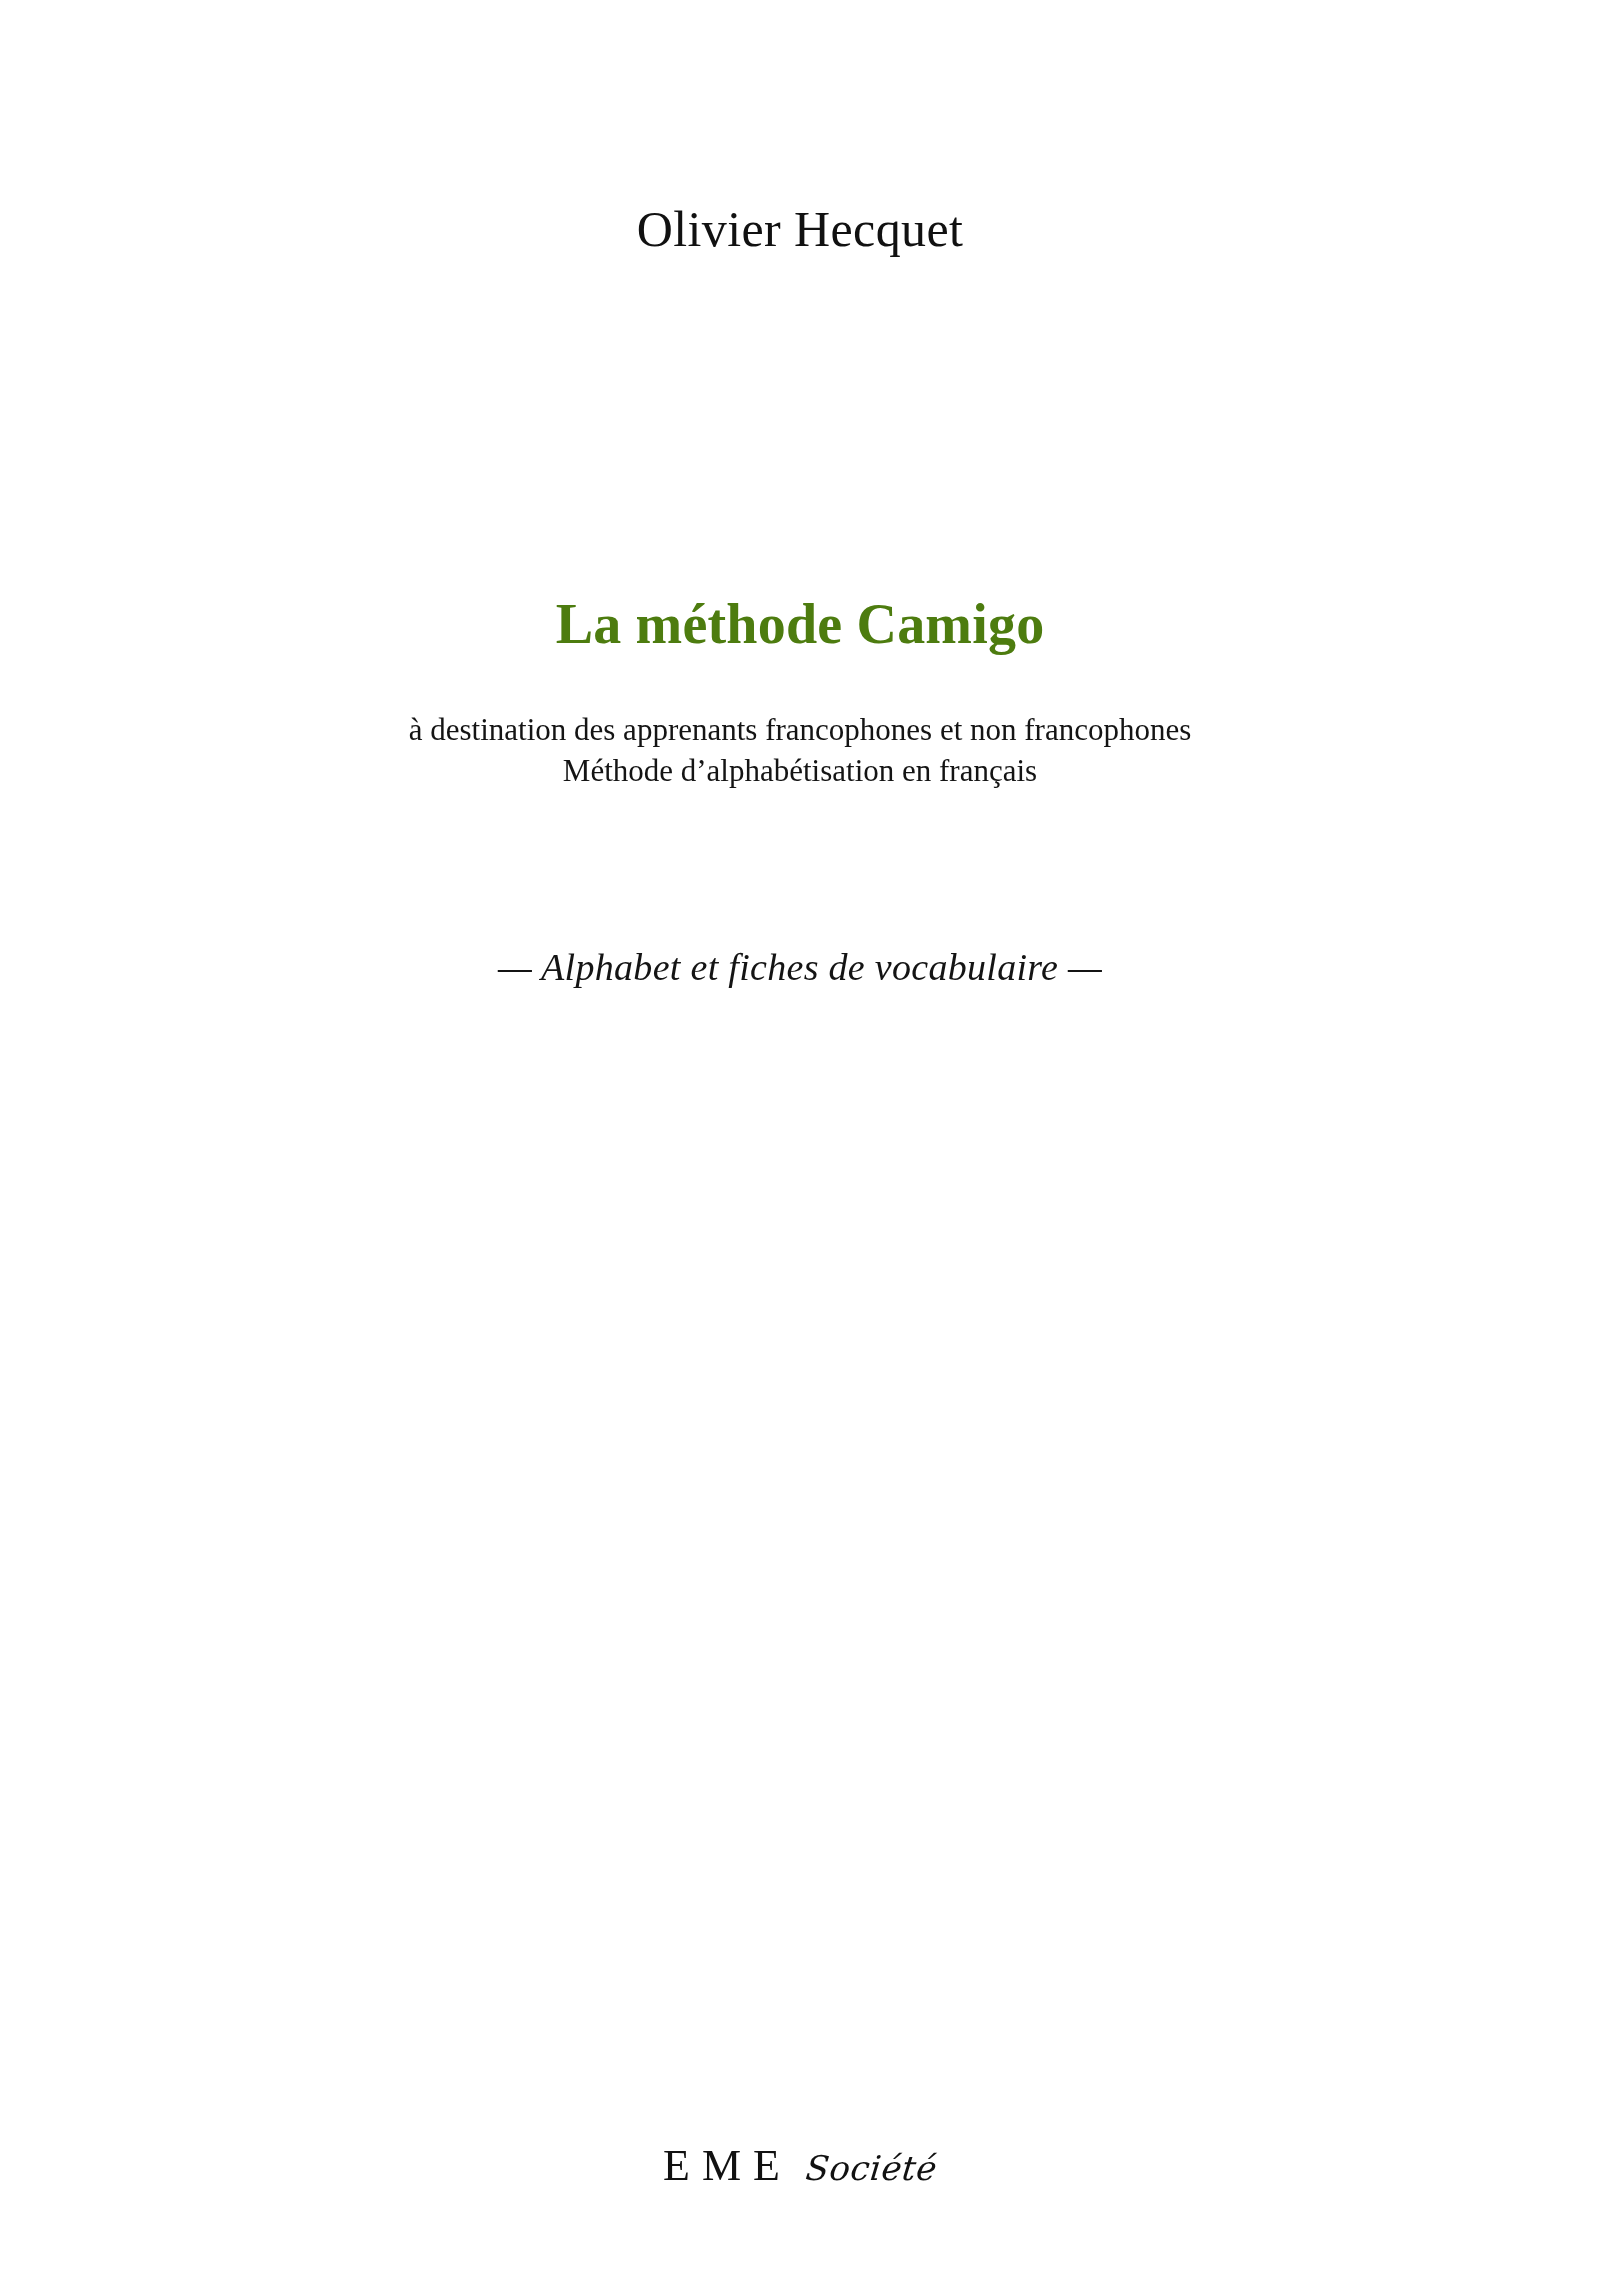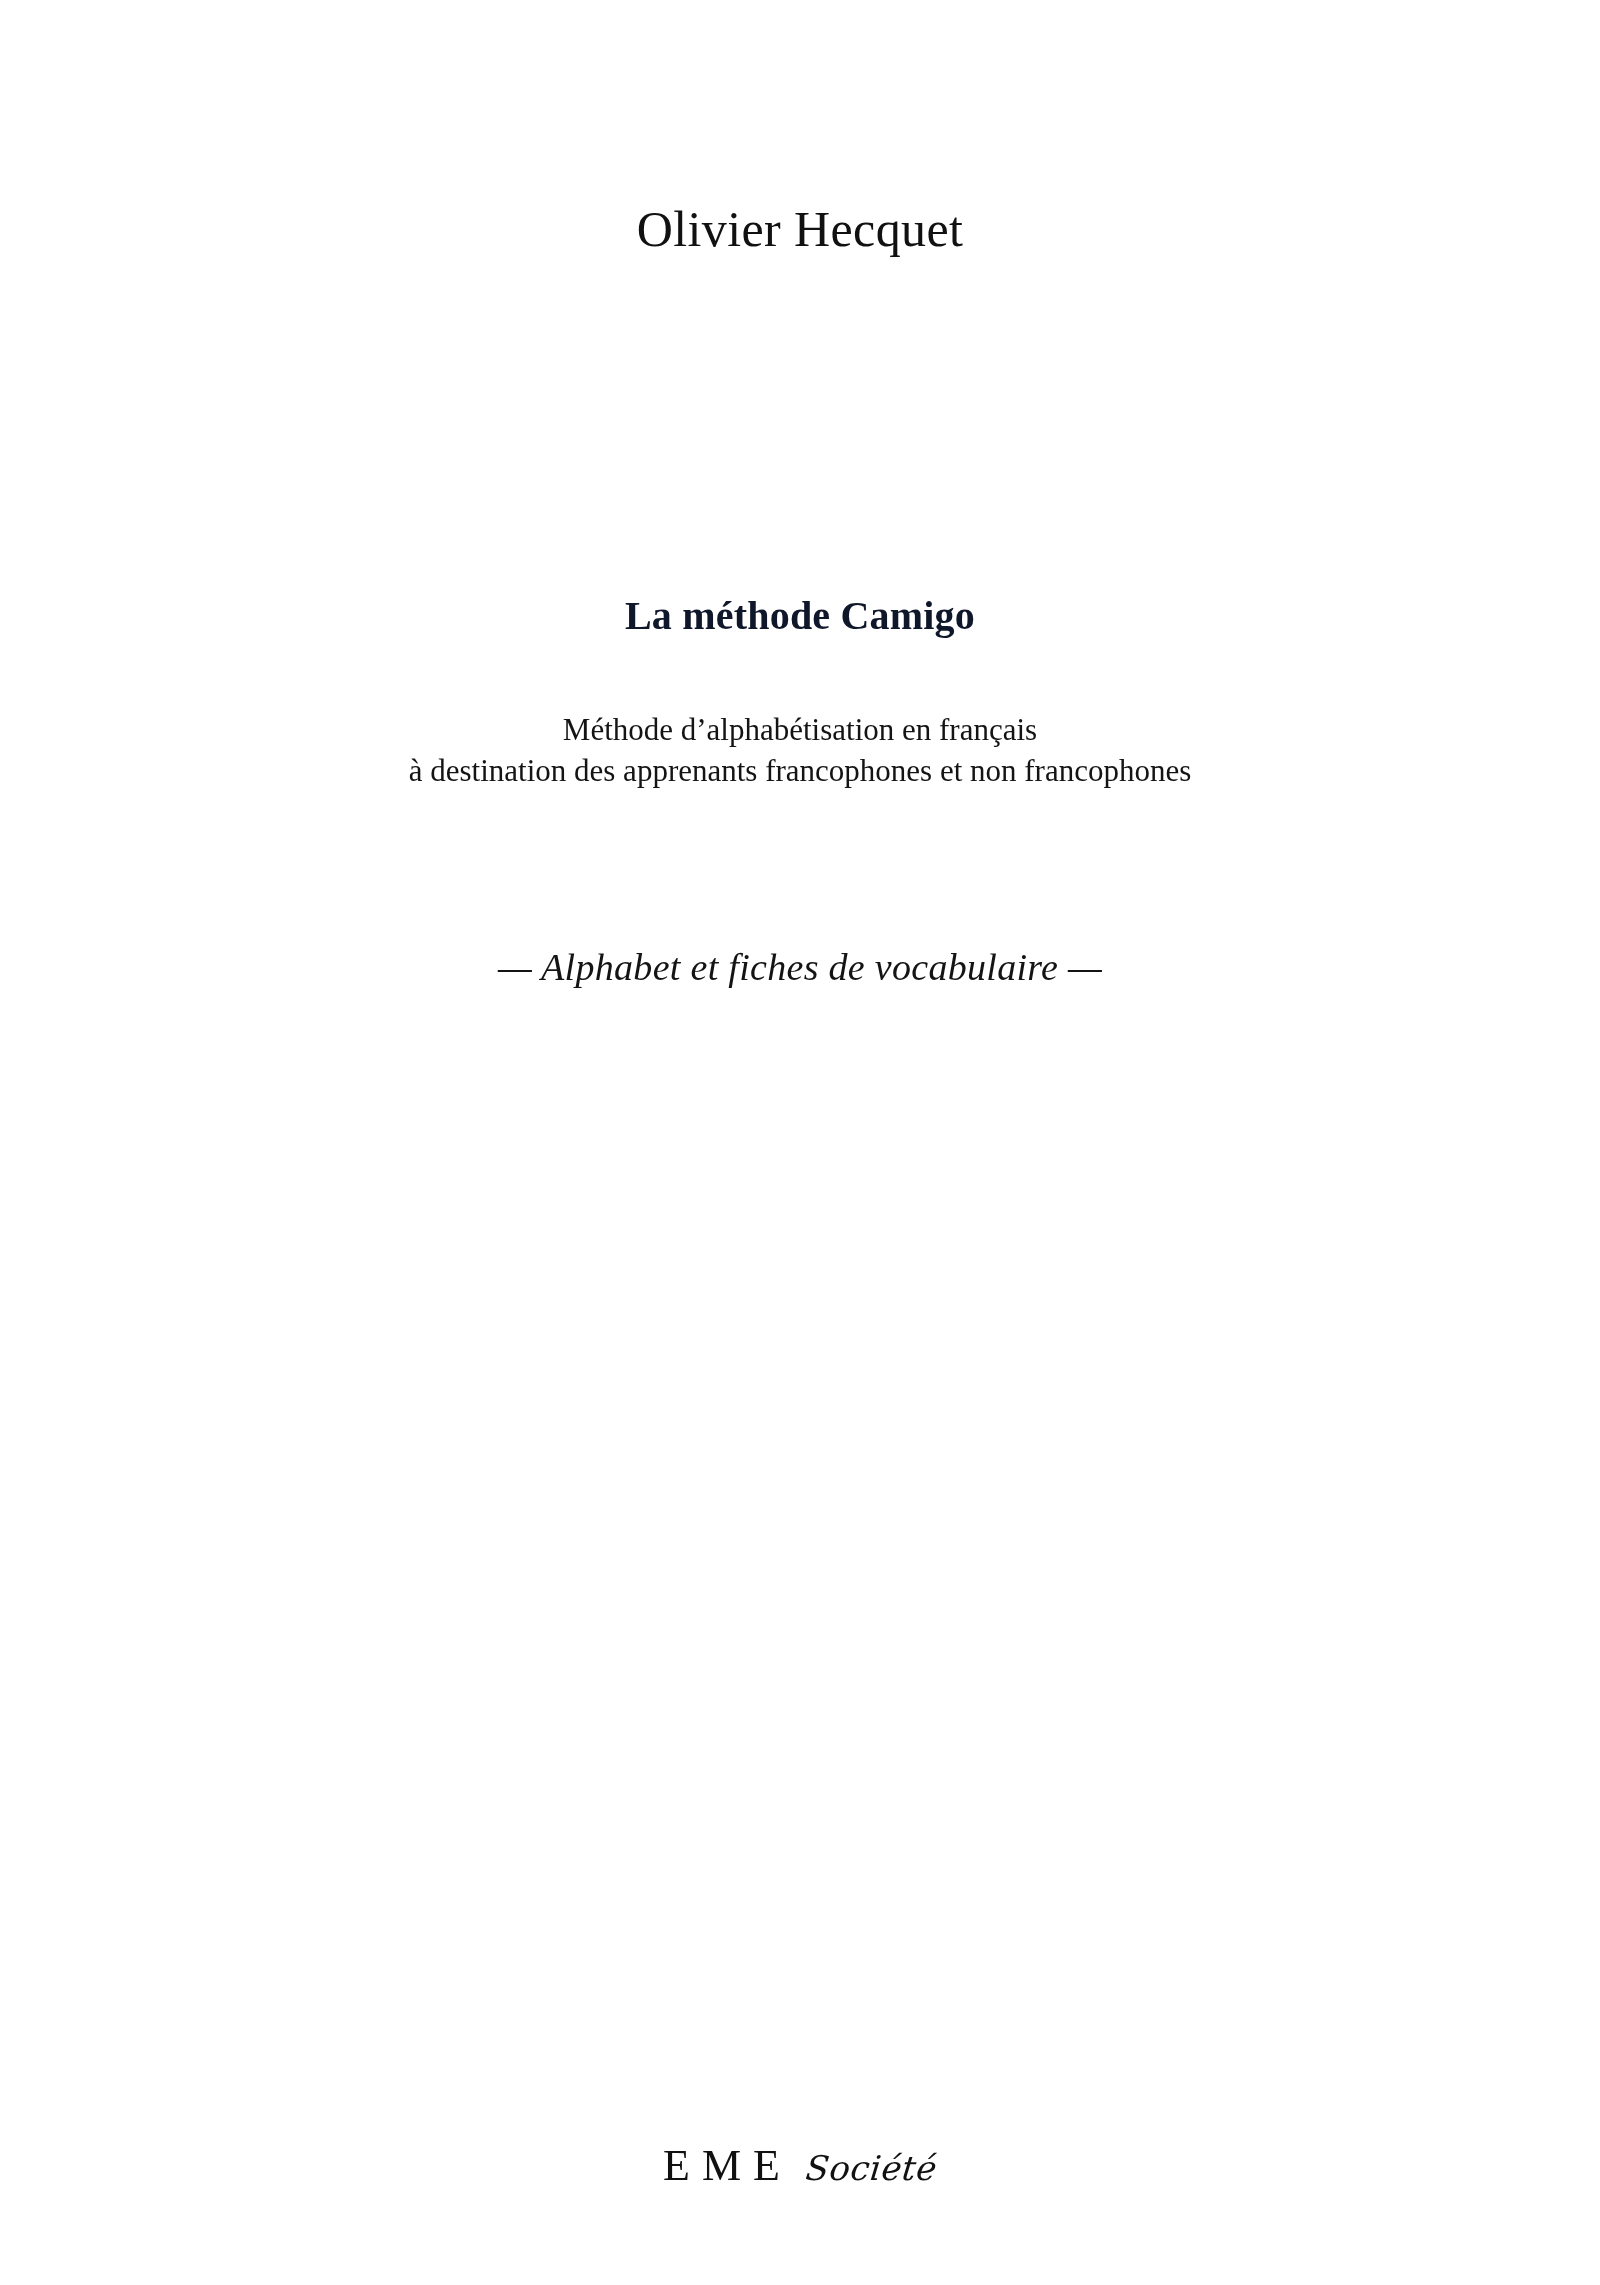--- a/index.html
+++ b/index.html
@@ -38,24 +38,24 @@
     color: #111111;
   }
 
   .title {
     position: absolute;
     left: 0;
     top: 592px;
     width: 1600px;
     text-align: center;
     font-family: "Liberation Serif", serif;
-    font-size: 40px;
+    font-size: 56px;
     font-weight: 700;
     letter-spacing: 0.2px;
-    color: #0f172a;
+    color: #4d7c0f;
   }
 
   .subtitle {
     position: absolute;
     left: 0;
     top: 710px;
     width: 1600px;
     text-align: center;
     font-family: "Liberation Serif", serif;
     font-size: 31px;
@@ -110,22 +110,22 @@
 </head>
 <body>
 
 <div class="page">
 
   <div class="author">Olivier Hecquet</div>
 
   <div class="title">La méthode Camigo</div>
 
   <div class="subtitle">
+    <span class="line">à destination des apprenants francophones et non francophones</span>
     <span class="line">Méthode d’alphabétisation en français</span>
-    <span class="line">à destination des apprenants francophones et non francophones</span>
   </div>
 
   <div class="series">— Alphabet et fiches de vocabulaire —</div>
 
   <div class="publisher">
     <span class="eme">EME</span><span class="societe">Société</span>
   </div>
 
 </div>
 

